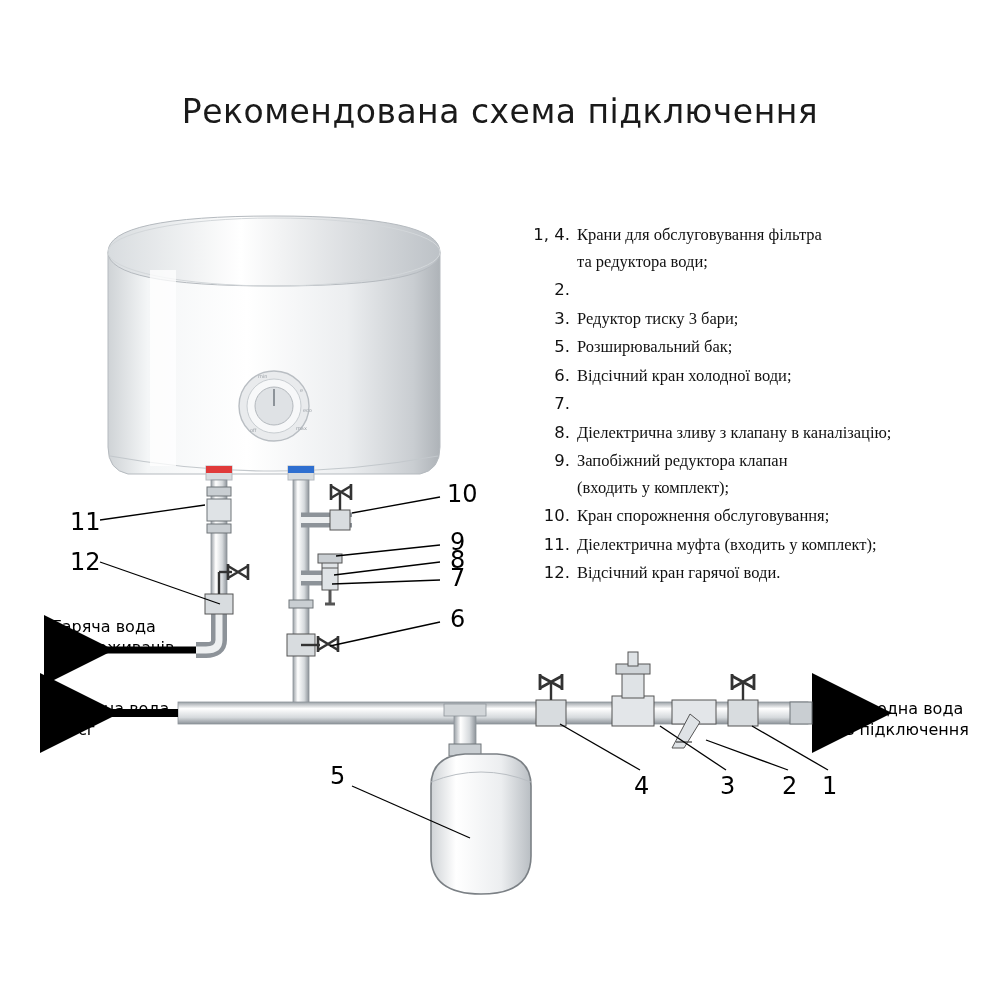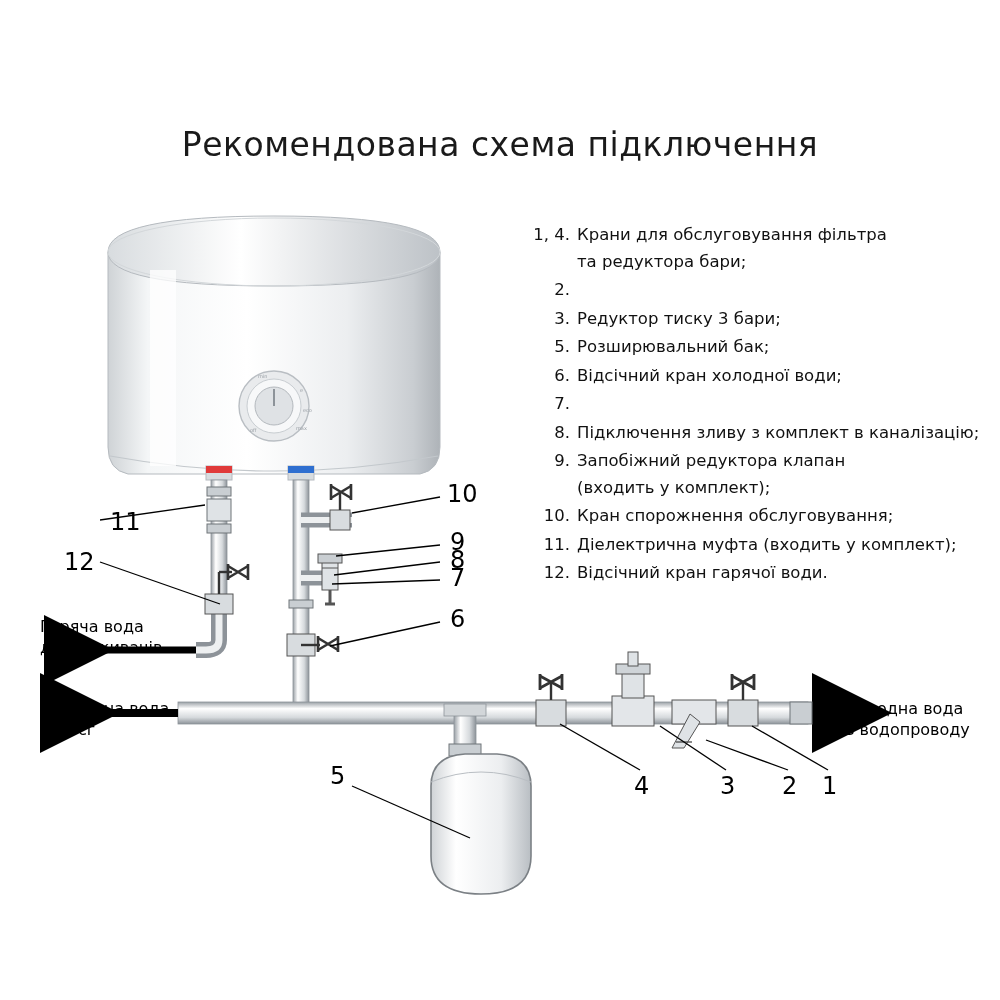--- a/index.html
+++ b/index.html
@@ -22,21 +22,20 @@
   .title {
     position: absolute;
     left: 0;
     top: 92px;
     width: 1000px;
     text-align: center;
     font-size: 33px;
     font-family: "DejaVu Sans", sans-serif;
     color: #1a1a1a;
     letter-spacing: 0.5px;
-    margin-top: 33px;
   }
   
   .legend {
     position: absolute;
     left: 518px;
     top: 222px;
     width: 480px;
     font-size: 16.5px;
     line-height: 26.5px;
     color: #111111;
@@ -48,33 +47,34 @@
   }
   .legend-num {
     width: 52px;
     text-align: right;
     flex: none;
     padding-right: 7px;
     white-space: nowrap;
   }
   .legend-text {
     flex: 1;
+    font-family: Liberation Serif, serif;
   }
   .legend-text .l2 {
     display: block;
   }
   
   .flow-label {
     position: absolute;
     font-size: 16px;
     line-height: 21px;
     color: #000;
   }
   .flow-hot {
-    left: 40px;
+    left: 52px;
     top: 616px;
     width: 150px;
   }
   .flow-cold-left {
     left: 52px;
     top: 698px;
     width: 150px;
   }
   .flow-cold-right {
     left: 846px;
@@ -282,21 +282,21 @@
       <path d="M788,770 L706,740"></path>
       <path d="M828,770 L752,726"></path>
     </g>
   </svg>
 
   <div class="legend">
     <div class="legend-row">
       <div class="legend-num">1, 4.</div>
       <div class="legend-text">
         <span>Крани для обслуговування фільтра</span>
-        <span class="l2">та редуктора бари;</span>
+        <span class="l2">та редуктора води;</span>
       </div>
     </div>
     <div class="legend-row">
       <div class="legend-num">2.</div>
     </div>
     <div class="legend-row">
       <div class="legend-num">3.</div>
       <div class="legend-text">Редуктор тиску 3 бари;</div>
     </div>
     <div class="legend-row">
@@ -305,21 +305,21 @@
     </div>
     <div class="legend-row">
       <div class="legend-num">6.</div>
       <div class="legend-text">Відсічний кран холодної води;</div>
     </div>
     <div class="legend-row">
       <div class="legend-num">7.</div>
     </div>
     <div class="legend-row">
       <div class="legend-num">8.</div>
-      <div class="legend-text">Підключення зливу з комплект в каналізацію;</div>
+      <div class="legend-text">Діелектрична зливу з клапану в каналізацію;</div>
     </div>
     <div class="legend-row">
       <div class="legend-num">9.</div>
       <div class="legend-text">
         <span>Запобіжний редуктора клапан</span>
         <span class="l2">(входить у комплект);</span>
       </div>
     </div>
     <div class="legend-row">
       <div class="legend-num">10.</div>
@@ -338,25 +338,25 @@
   <div class="flow-label flow-hot">
     <div>Гаряча вода</div>
     <div>до споживачів</div>
   </div>
   <div class="flow-label flow-cold-left">
     <div>Холодна вода</div>
     <div>до сг</div>
   </div>
   <div class="flow-label flow-cold-right">
     <div>Холодна вода</div>
-    <div>з водопроводу</div>
+    <div>з підключення</div>
   </div>
 
-  <div class="cn" style="left:70px; top:508px;margin-left:40px;">11</div>
-  <div class="cn" style="left:64px; top:548px;">12</div>
+  <div class="cn" style="left:70px; top:508px;">11</div>
+  <div class="cn" style="left:70px; top:548px;">12</div>
   <div class="cn" style="left:447px; top:480px;">10</div>
   <div class="cn" style="left:450px; top:528px;">9</div>
   <div class="cn" style="left:450px; top:546px;">8</div>
   <div class="cn" style="left:450px; top:564px;">7</div>
   <div class="cn" style="left:450px; top:605px;">6</div>
   <div class="cn" style="left:330px; top:762px;">5</div>
   <div class="cn" style="left:634px; top:772px;">4</div>
   <div class="cn" style="left:720px; top:772px;">3</div>
   <div class="cn" style="left:782px; top:772px;">2</div>
   <div class="cn" style="left:822px; top:772px;">1</div>

